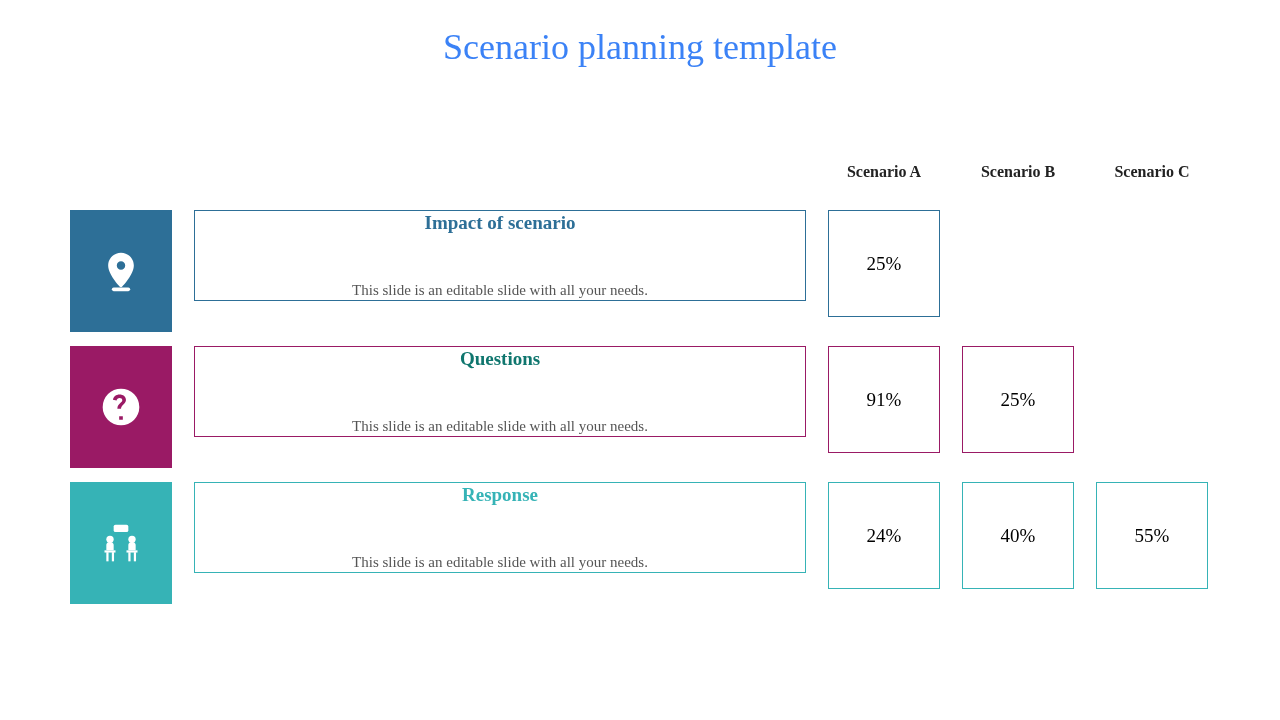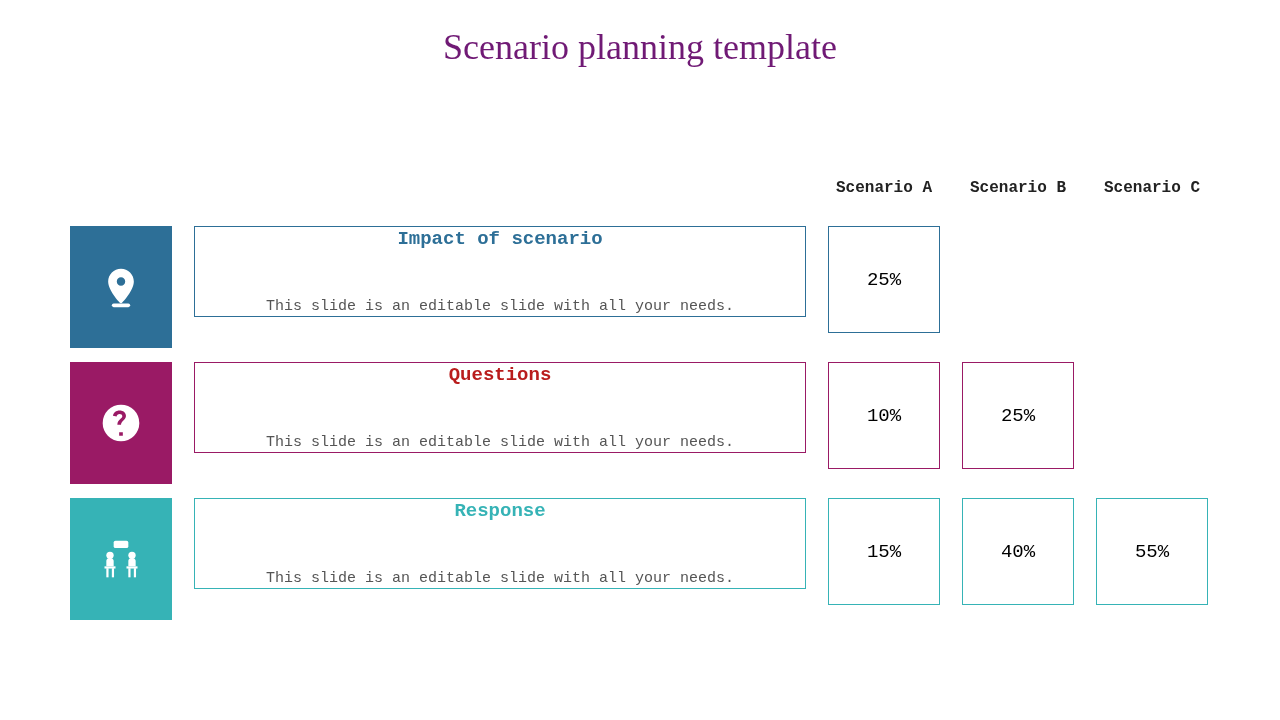--- a/index.html
+++ b/index.html
@@ -10,27 +10,26 @@
       color: #222;
       position: relative;
       overflow: hidden;
     }
     .title {
       position: absolute;
       top: 26px; left: 0; right: 0;
       text-align: center;
       font-size: 36px;
       font-weight: 400;
-      color: #701a75;
+      color: #3b82f6;
     }
     .grid {
       position: absolute;
-      top: 164px; left: 70px;
+      top: 148px; left: 70px;
       width: 1140px;
-      font-family: Liberation Mono, monospace;
     }
     .headers {
       display: grid;
       grid-template-columns: 102px 22px 612px 22px 112px 22px 112px 22px 112px;
       align-items: center;
       height: 48px;
     }
     .hdr {
       text-align: center;
       font-size: 16px;
@@ -75,21 +74,21 @@
       color: #000;
       background: #fff;
     }
     
     .row-0 .icon-tile { background: #2d6f97; }
     .row-0 .card, .row-0 .cell { border-color: #2d6f97; }
     .row-0 .card-title { color: #2d6f97; }
 
     .row-1 .icon-tile { background: #9a1a65; }
     .row-1 .card, .row-1 .cell { border-color: #9a1a65; }
-    .row-1 .card-title { color: #b91c1c; }
+    .row-1 .card-title { color: #0f766e; }
 
     .row-2 .icon-tile { background: #36b3b6; }
     .row-2 .card, .row-2 .cell { border-color: #36b3b6; }
     .row-2 .card-title { color: #36b3b6; }
   </style>
 </head>
 <body>
 
 <div class="title">Scenario planning template</div>
 
@@ -131,21 +130,21 @@
           <circle cx="12" cy="12" r="10"></circle>
           <path fill="#9a1a65" d="M11 17h2v2h-2zm2.6-6.6c-.5.5-1 .9-1.3 1.4-.2.3-.3.7-.3 1.2h-2c0-.8.2-1.4.5-1.9.3-.5.8-1 1.4-1.5.5-.4.8-.8.8-1.3 0-.7-.6-1.2-1.5-1.2-.8 0-1.5.5-1.6 1.3l-2-.3c.2-1.7 1.7-2.9 3.6-2.9 2 0 3.5 1.2 3.5 2.9 0 .9-.4 1.6-1.1 2.3z"></path>
         </svg>
     </div>
     <div></div>
     <div class="card">
       <div class="card-title">Questions</div>
       <div class="card-desc">This slide is an editable slide with all your needs.</div>
     </div>
     <div></div>
-    <div class="cell">10%</div>
+    <div class="cell">91%</div>
       <div></div>
     <div class="cell">25%</div>
       <div></div>
   </div>
 
   <div class="row row-2">
     <div class="icon-tile">
       <svg viewBox="0 0 24 24">
         <rect x="8" y="2" width="8" height="4" rx="1"></rect>
         <path d="M7 7l5-3 5 3-5 3z" opacity="0"></path>
@@ -159,20 +158,20 @@
         <rect x="16" y="17" width="1.2" height="5"></rect>
           <rect x="19" y="17" width="1.2" height="5"></rect>
       </svg>
     </div>
     <div></div>
     <div class="card">
       <div class="card-title">Response</div>
       <div class="card-desc">This slide is an editable slide with all your needs.</div>
     </div>
     <div></div>
-    <div class="cell">15%</div>
+    <div class="cell">24%</div>
       <div></div>
     <div class="cell">40%</div>
       <div></div>
     <div class="cell">55%</div>
   </div>
 
 </div>
 
 </body></html>

